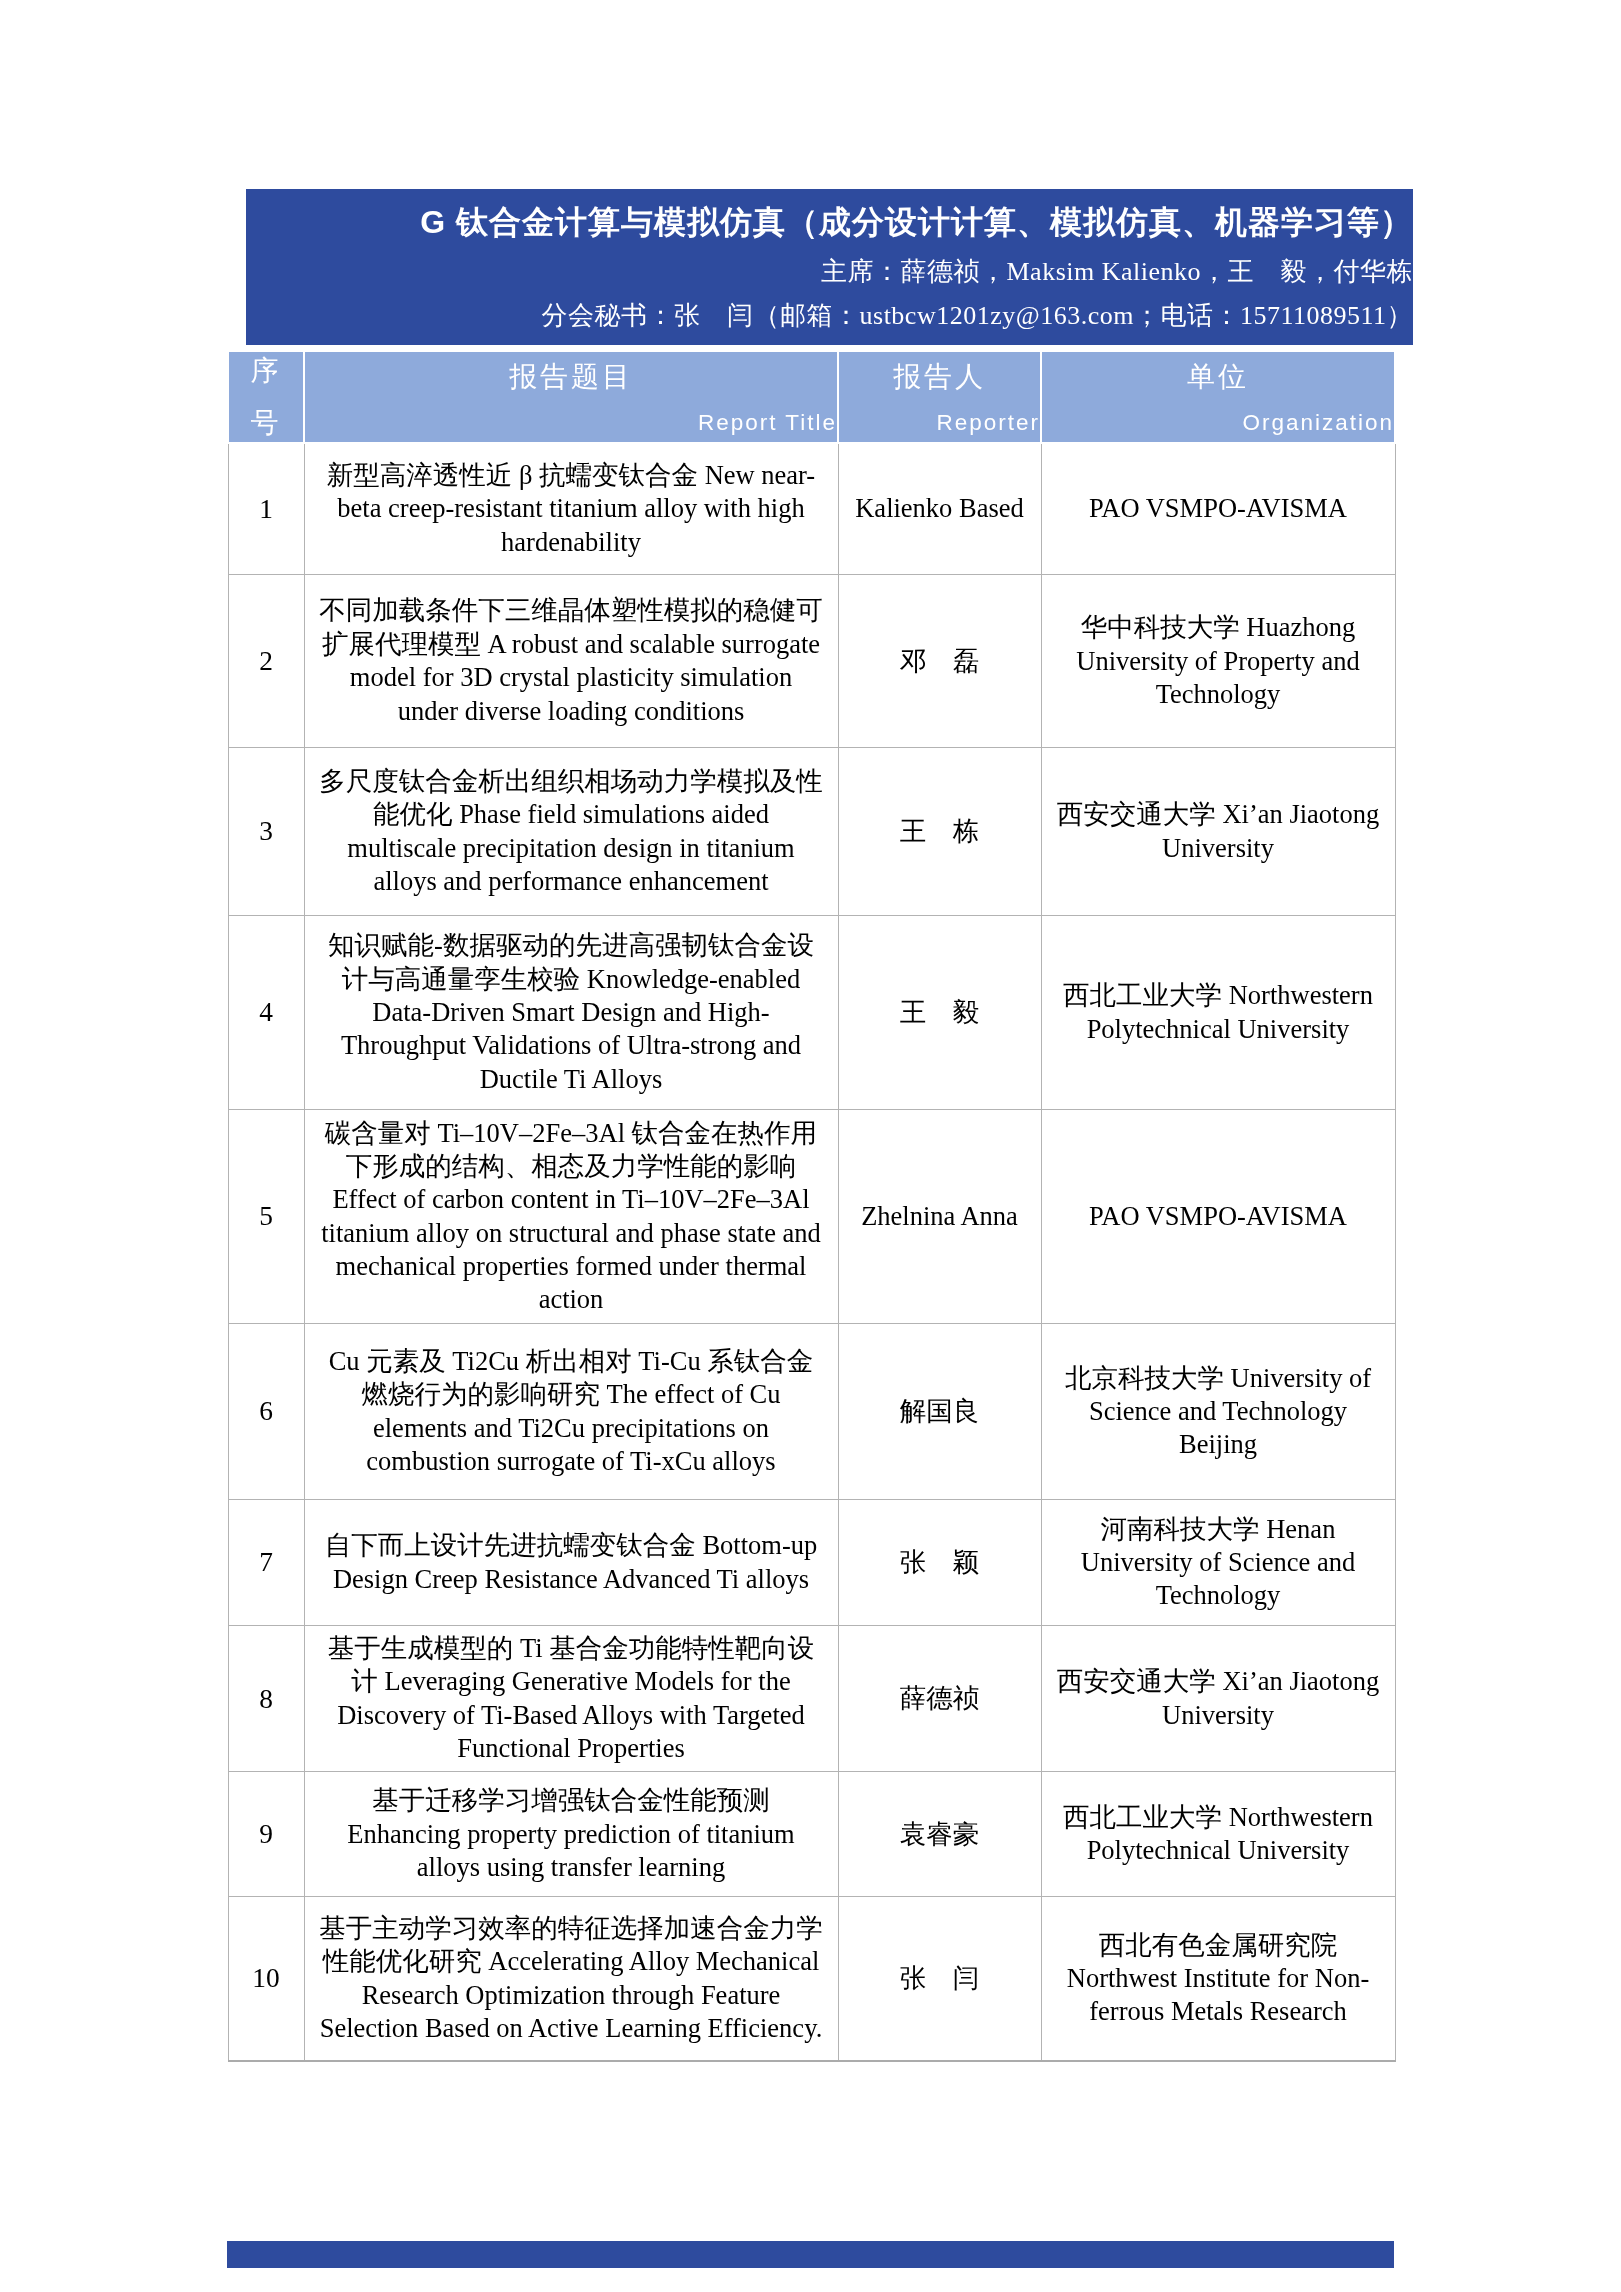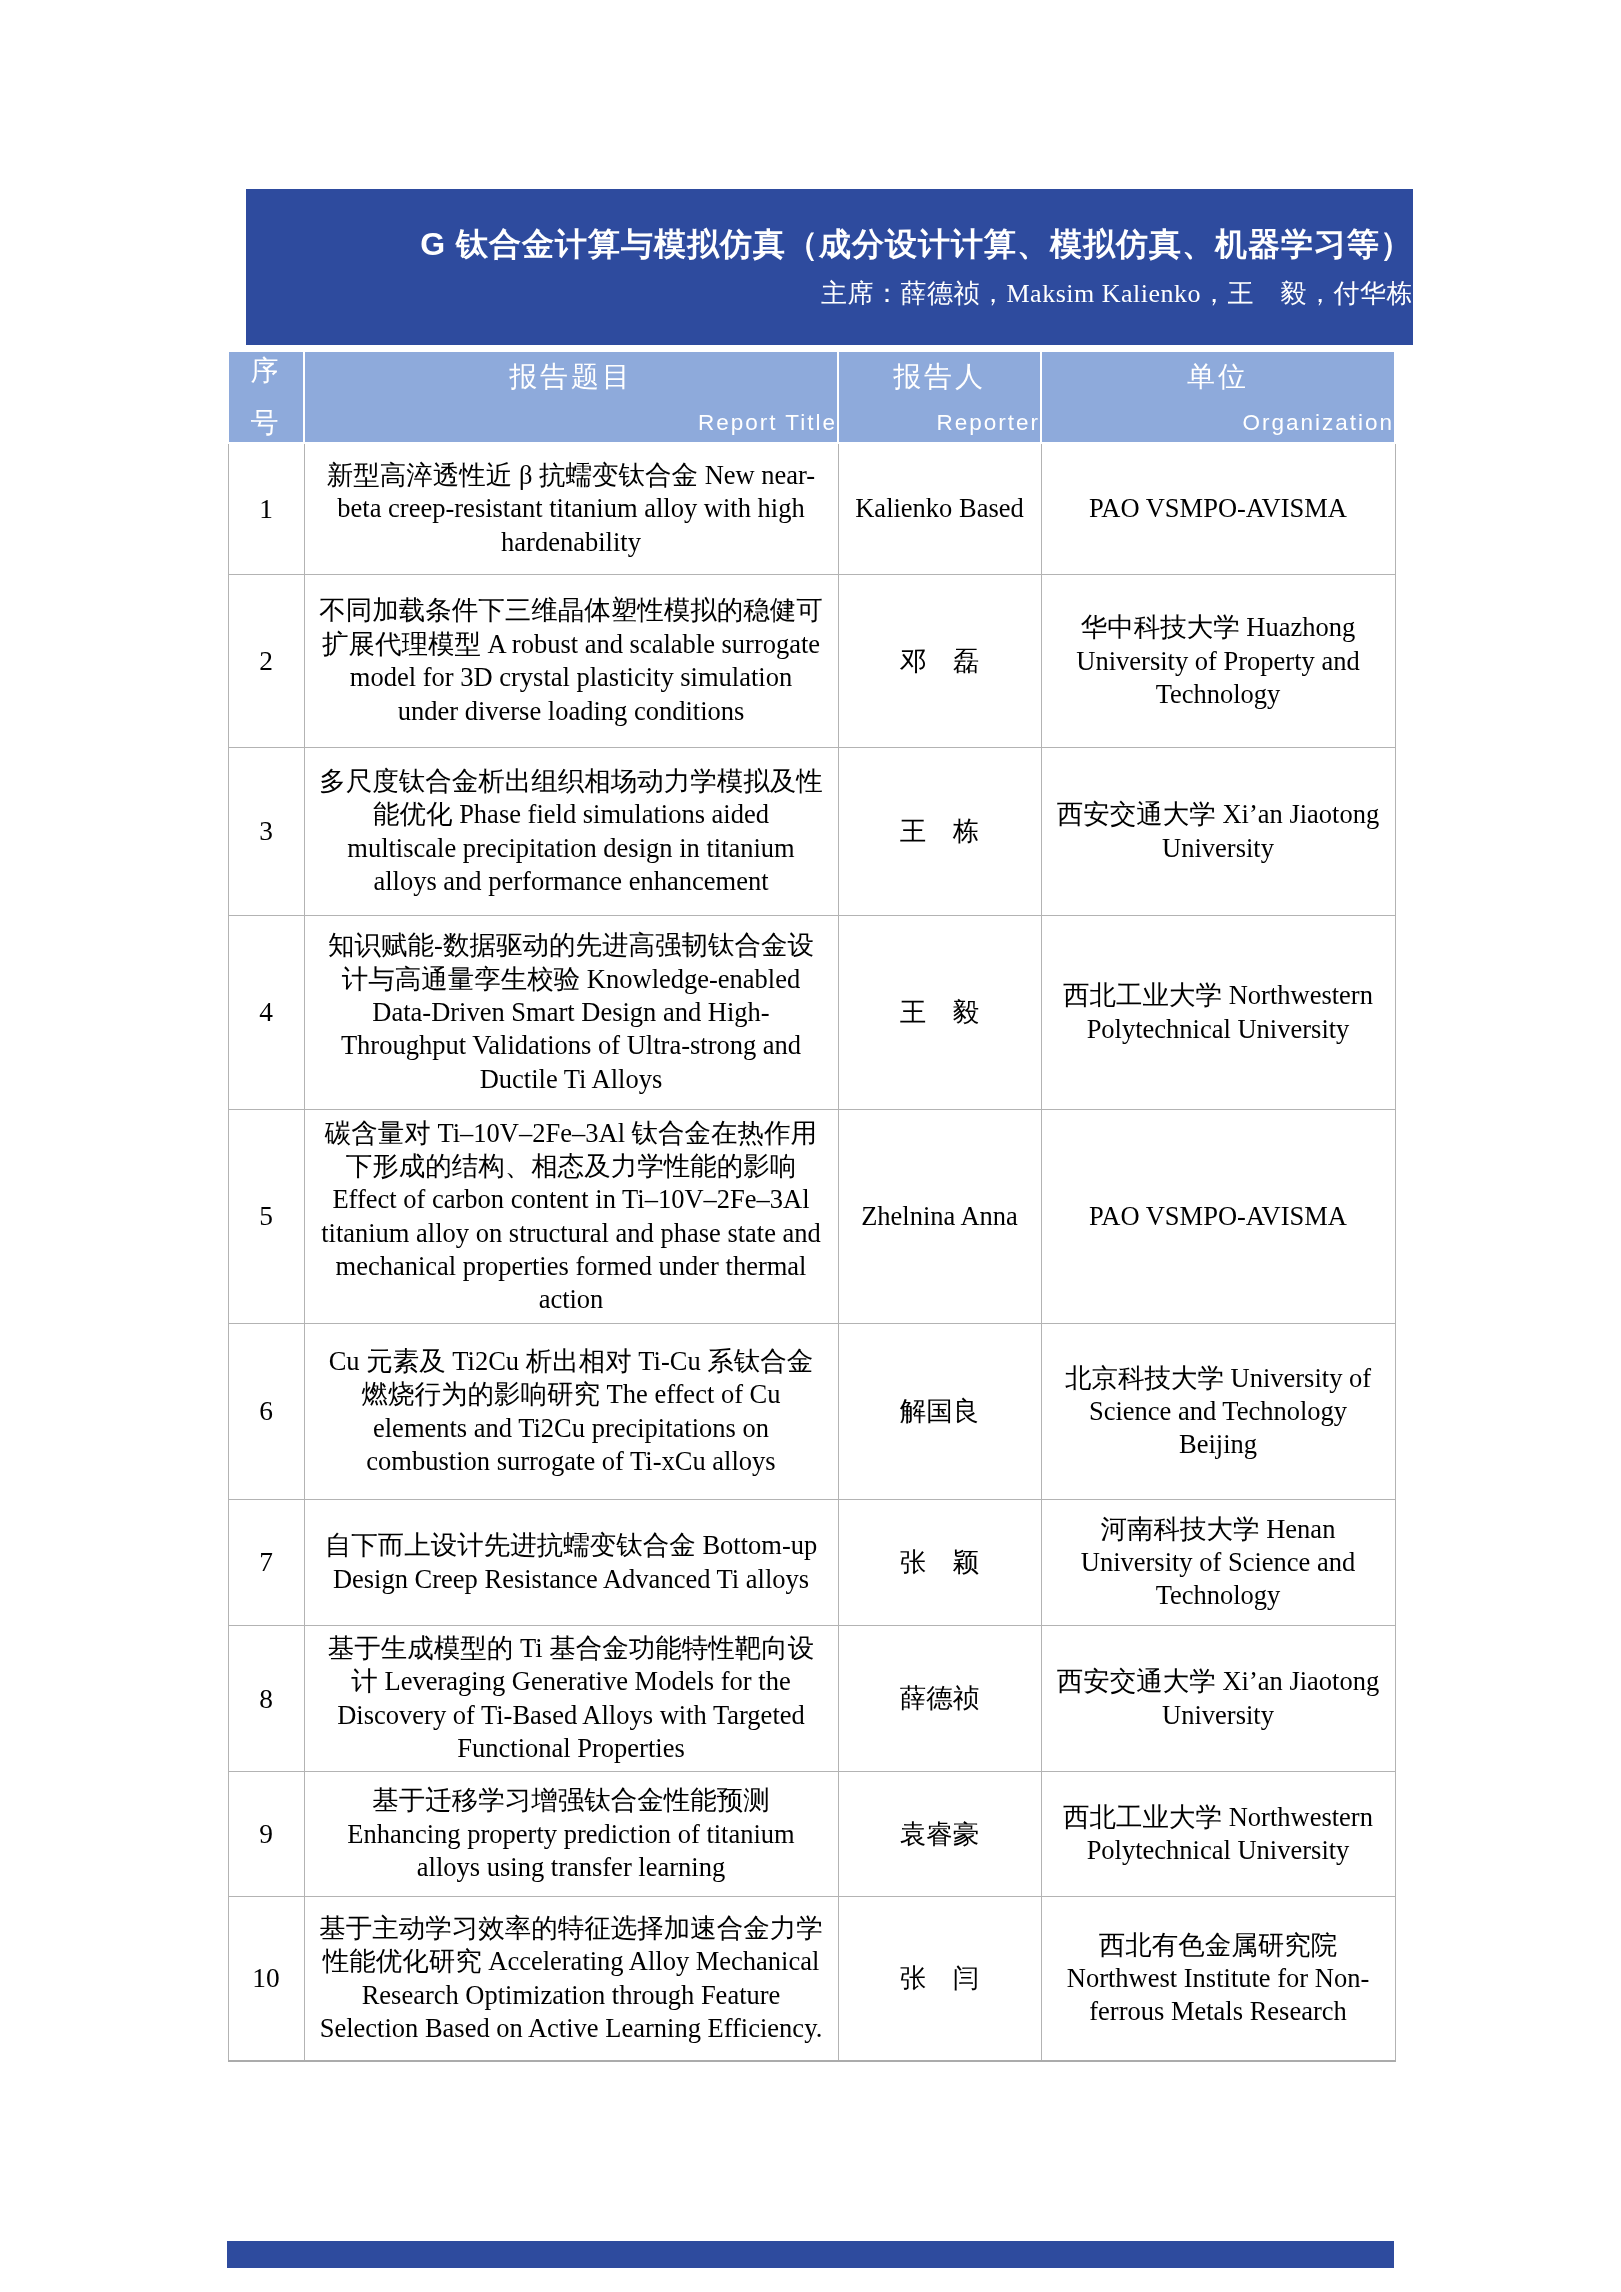--- a/index.html
+++ b/index.html
@@ -70,20 +70,21 @@
   }
 </style>
 </head>
 <body>
 
 <div class="page">
 
   <div class="session-box">
     <div class="session-title">G  钛合金计算与模拟仿真（成分设计计算、模拟仿真、机器学习等）</div>
     <div class="session-line">主席：薛德祯，Maksim Kalienko，王　毅，付华栋</div>
+    <div class="session-line">分会秘书：张　闫（邮箱：ustbcw1201zy@163.com；电话：15711089511）</div>
   </div>
 
   <table class="tbl">
     <colgroup>
       <col class="col-no">
         <col class="col-title">
         <col class="col-reporter">
         <col class="col-org">
     </colgroup>
     <thead>

